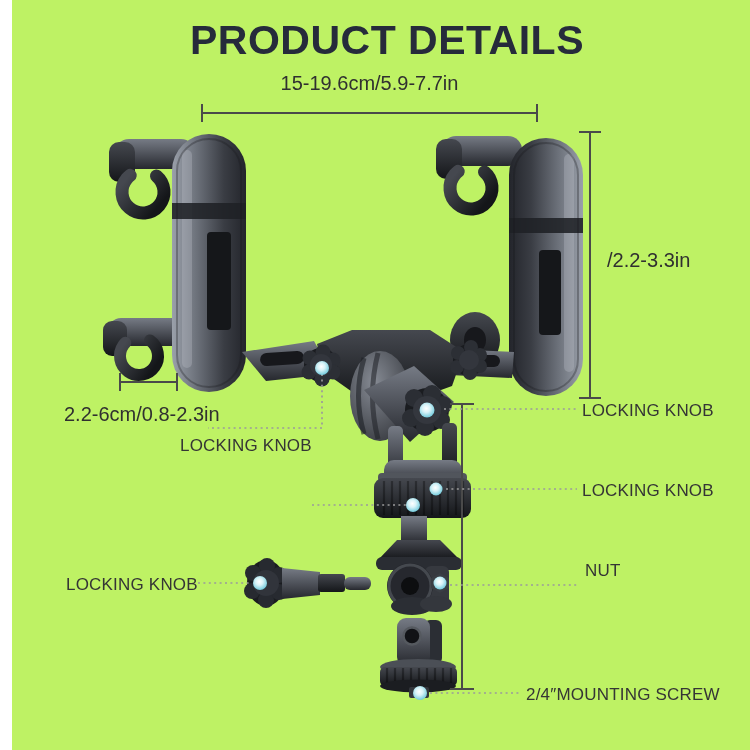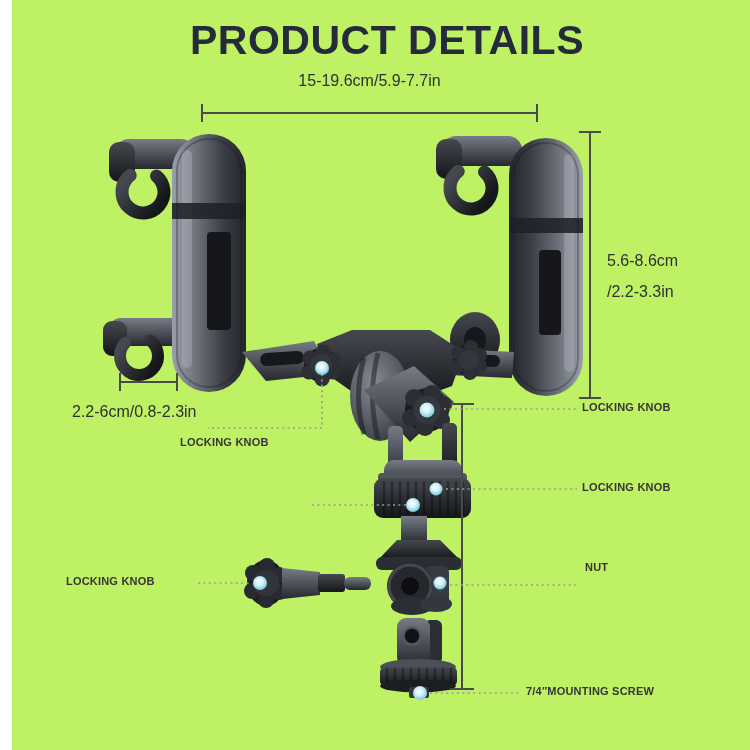--- a/index.html
+++ b/index.html
@@ -1,22 +1,22 @@
 <!DOCTYPE html>
 <html><head>
 <meta charset="utf-8">
 <style>
   html,body{margin:0;padding:0;background:#ffffff;}
   #canvas{position:relative;width:750px;height:750px;background:#bef264;overflow:hidden;
           font-family:"Liberation Sans",sans-serif;margin-left:12px;}
   #art{position:absolute;left:0;top:0;}
   .title{position:absolute;left:0;top:17px;width:750px;text-align:center;
          font-size:41px;font-weight:700;letter-spacing:.5px;color:#262b3b;}
-  .dim{position:absolute;font-size:16px;font-weight:400;color:#303030;white-space:nowrap;}
-  .lbl{position:absolute;font-size:11px;font-weight:700;color:#353535;
+  .dim{position:absolute;font-size:20px;font-weight:400;color:#303030;white-space:nowrap;}
+  .lbl{position:absolute;font-size:17px;font-weight:400;color:#353535;
        letter-spacing:.2px;white-space:nowrap;}
   .dim-right{line-height:31px;}
 </style>
 </head>
 <body>
 
 <div id="canvas">
 
   <svg id="art" width="750" height="750" viewBox="0 0 750 750">
     <defs>
@@ -221,33 +221,32 @@
       <circle cx="428" cy="583" r="6.5" fill="url(#gDot)"></circle>
       <circle cx="408" cy="693" r="7" fill="url(#gDot)"></circle>
     </g>
   </svg>
 
   <div class="title">PRODUCT DETAILS</div>
 
   <div class="dim" style="left:190px;top:72px;width:335px;text-align:center;">15-19.6cm/5.9-7.7in</div>
 
   <div class="dim dim-right" style="left:595px;top:245px;">
-    <div>5.6-8.6cm</div>
     <div>/2.2-3.3in</div>
   </div>
 
-  <div class="dim" style="left:60px;top:403px;">2.2-6cm/0.8-2.3in</div>
+  <div class="dim" style="left:52px;top:403px;">2.2-6cm/0.8-2.3in</div>
 
 
   <div class="lbl" style="left:168px;top:436px;">LOCKING KNOB</div>
 
   <div class="lbl" style="left:570px;top:401px;">LOCKING KNOB</div>
 
   <div class="lbl" style="left:570px;top:481px;">LOCKING KNOB</div>
 
 
   <div class="lbl" style="left:54px;top:575px;">LOCKING KNOB</div>
 
   <div class="lbl" style="left:573px;top:561px;">NUT</div>
 
-  <div class="lbl" style="left:514px;top:685px;">7/4″MOUNTING SCREW</div>
+  <div class="lbl" style="left:514px;top:685px;">2/4″MOUNTING SCREW</div>
 
 </div>
 
 </body></html>

